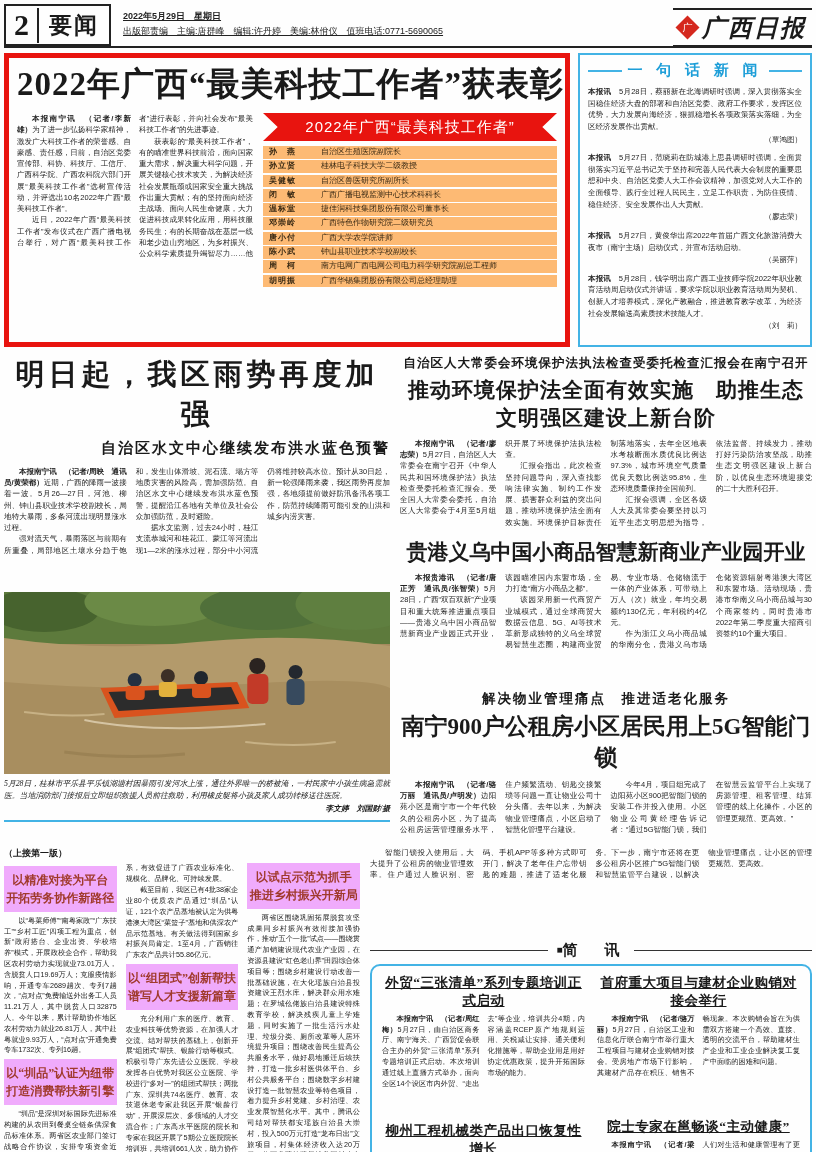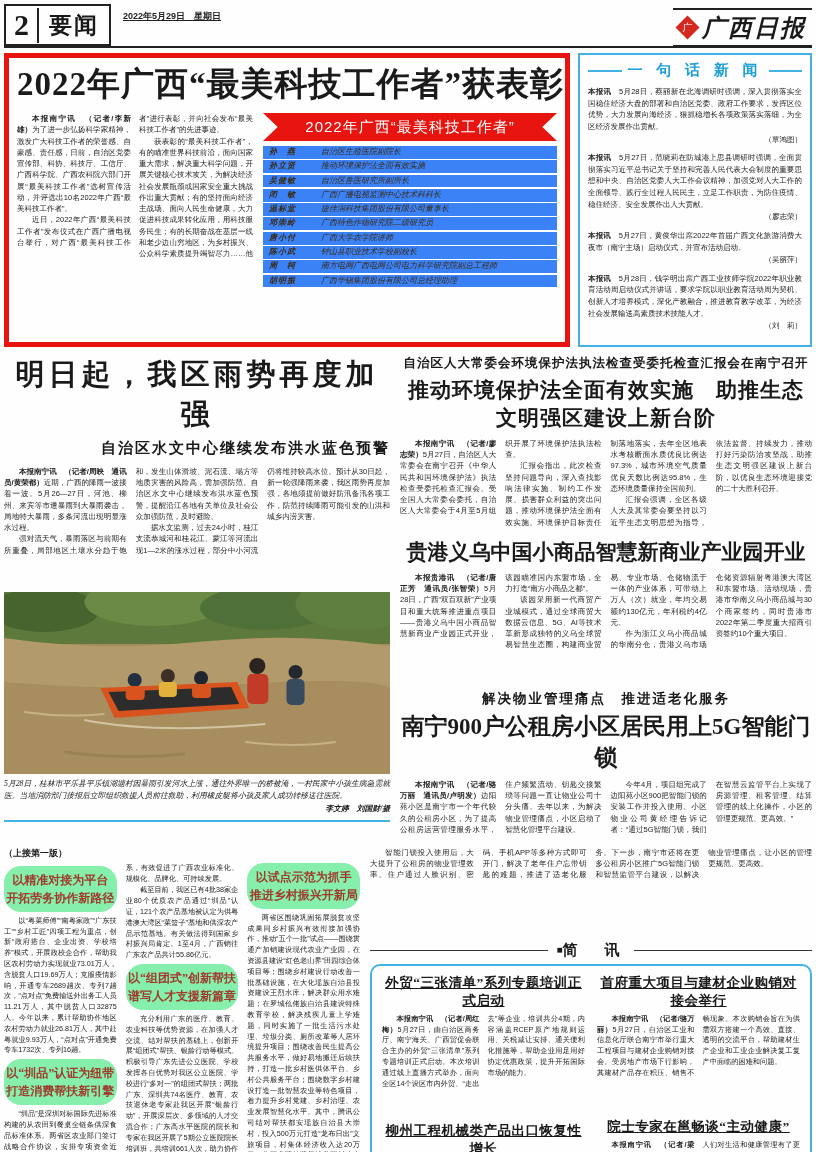--- a/index.html
+++ b/index.html
@@ -27,21 +27,21 @@
 
   
   .rowA { display:flex; gap:8px; margin-top:5px; }
   .lead-box { width:566px; border:5px solid #e8140f; padding:4px 8px 6px 8px; }
   .lead-headline { font-family:"Liberation Serif",serif; font-weight:bold; font-size:33px; text-align:center; letter-spacing:1px; white-space:nowrap; }
   .lead-flex { display:flex; gap:10px; margin-top:6px;}
   .lead-body { width:236px; height:152px; column-count:2; column-gap:8px;}
   .lead-right { flex:1; }
   .ribbon { height:28px; background:#e8140f; color:#fff; font-weight:normal; font-size:15px; display:flex; align-items:center; justify-content:center; clip-path:polygon(0 0,100% 0,95% 50%,100% 100%,0 100%,5% 50%); letter-spacing:1px;}
   .hon-table { margin-top:5px; }
-  .hon-row { display:flex; background:#3b82f6; margin-bottom:1.5px; padding:1px 6px; font-family:"Liberation Serif",serif; font-style:italic; font-size:8px; line-height:1.35; color:#3a2a14;}
+  .hon-row { display:flex; background:#fdba74; margin-bottom:1.5px; padding:1px 6px; font-family:"Liberation Serif",serif; font-size:8px; line-height:1.35; color:#3a2a14;}
   .hon-name { width:52px; font-weight:bold; letter-spacing:1px;}
   .hon-title { flex:1; }
 
   
   .osn { flex:1; border:2px solid #43b3e5; padding:6px 8px; }
   .osn-titlebar { display:flex; align-items:center; gap:6px; margin-bottom:6px;}
   .osn-line { flex:1; height:2px; background:#43b3e5; }
   .osn-title { color:#1d9ed8; font-weight:bold; font-size:15px; letter-spacing:5px; font-family:"Liberation Serif",serif;}
   .osn-item { font-size:7.5px; line-height:1.55; text-align:justify; margin-bottom:7px; color:#222;}
   .osn-item .lead-in { font-weight:bold; }
@@ -68,21 +68,21 @@
   .lock-kicker { font-weight:bold; font-size:13.5px; text-align:center; letter-spacing:2px; margin-top:10px;}
   .lock-head { font-family:"Liberation Serif",serif; font-weight:bold; font-size:23px; text-align:center; margin:3px 0 6px 0;}
   .lock-body { height:60px; column-count:4; column-gap:9px;}
 
   
   .rowC { display:flex; gap:10px; margin-top:8px;}
   .cont-col { width:356px; }
   .cont-marker { font-size:9px; font-weight:bold; margin-bottom:3px;}
   .cont-flow { height:404px; column-count:3; column-gap:9px; font-size:7.2px; line-height:1.5; text-align:justify;}
   .cont-flow p { text-indent:2em; margin-bottom:1px;}
-  .subhead-box { background:#86efac; color:#a03a2c; font-weight:bold; font-size:12px; text-align:center; line-height:1.5; padding:5px 2px; margin:3px 0 4px 0; break-inside:avoid; font-family:"Liberation Serif",serif;border-radius:17px;}
+  .subhead-box { background:#f0abfc; color:#a03a2c; font-weight:bold; font-size:12px; text-align:center; line-height:1.5; padding:5px 2px; margin:3px 0 4px 0; break-inside:avoid; font-family:"Liberation Serif",serif;}
   .briefs-col { flex:1; display:flex; flex-direction:column;}
   .lock-cont { height:86px; column-count:4; column-gap:9px; }
   .briefs-titlebar { display:flex; align-items:center; gap:8px; margin:8px 0 4px 0;}
   .bt-line { flex:1; height:1px; background:#333;}
   .briefs-title { font-weight:bold; font-size:15px; letter-spacing:6px; font-family:"Liberation Serif",serif;}
   .briefs-title .sq { font-size:10px; vertical-align:2px; letter-spacing:0;}
   .briefs-box { flex:1; border:2px solid #43b3e5; border-radius:10px; padding:8px 10px; display:flex; gap:12px; overflow:hidden;}
   .briefs-half { flex:1; }
   .brief-art { margin-bottom:8px; }
   .brief-head { font-family:"Liberation Serif",serif; font-weight:bold; font-size:13.5px; text-align:center; margin-bottom:4px; letter-spacing:0.5px;text-decoration:underline;}
@@ -95,20 +95,21 @@
 
 <div class="page">
 
   <div class="masthead">
     <div class="pageno-box">
       <div class="pageno">2</div>
       <div class="section">要闻</div>
     </div>
     <div class="pubinfo">
       <div class="d">2022年5月29日　星期日</div>
+      <div>出版部责编　主编:唐群峰　编辑:许丹婷　美编:林佾仪　值班电话:0771-5690065</div>
     </div>
     <div class="mast-spacer"></div>
     <div class="brand">
       <span class="brand-icon"></span>
       <span class="brand-name">广西日报</span>
     </div>
   </div>
 
   <div class="rowA">
     <div class="lead-box">
@@ -121,21 +122,21 @@
         </div>
         <div class="lead-right">
           <div class="ribbon">2022年广西“最美科技工作者”</div>
           <div class="hon-table">
             <div class="hon-row">
                 <span class="hon-name">孙　燕</span>
                 <span class="hon-title">自治区生殖医院副院长</span>
               </div>
             <div class="hon-row">
                 <span class="hon-name">孙立贤</span>
-                <span class="hon-title">推动环境保护法全面有效实施</span>
+                <span class="hon-title">桂林电子科技大学二级教授</span>
               </div>
             <div class="hon-row">
                 <span class="hon-name">吴健敏</span>
                 <span class="hon-title">自治区兽医研究所副所长</span>
               </div>
             <div class="hon-row">
                 <span class="hon-name">闭　敏</span>
                 <span class="hon-title">广西广播电视监测中心技术科科长</span>
               </div>
             <div class="hon-row">
@@ -178,21 +179,21 @@
       <div class="osn-item"><span class="lead-in">本报讯</span><span>　5月27日，黄俊华出席2022年首届广西文化旅游消费大夜市（南宁主场）启动仪式，并宣布活动启动。</span><div class="osn-credit">（吴丽萍）</div></div>
       <div class="osn-item"><span class="lead-in">本报讯</span><span>　5月28日，钱学明出席广西工业技师学院2022年职业教育活动周启动仪式并讲话，要求学院以职业教育活动周为契机、创新人才培养模式，深化产教融合，推进教育教学改革，为经济社会发展输送高素质技术技能人才。</span><div class="osn-credit">（刘　莉）</div></div>
     </div>
   </div>
 
   <div class="rowB">
     <div class="colL">
       <div class="rain-headline">明日起，我区雨势再度加强</div>
       <div class="rain-sub">自治区水文中心继续发布洪水蓝色预警</div>
       <div class="rain-body body-txt">
-        <p><span class="byline">本报南宁讯　（记者/周映　通讯员/黄荣都）</span><span>近期，广西的降雨一波接着一波。5月26—27日，河池、柳州、来宾等市遭暴雨到大暴雨袭击，局地特大暴雨，多条河流出现明显涨水过程。</span></p>
+        <p><span class="byline">本报南宁讯　（记者/周映　通讯员/黄荣都）</span><span>近期，广西的降雨一波接着一波。5月26—27日，河池、柳州、钟山县职业技术学校副校长，局地特大暴雨，多条河流出现明显涨水过程。</span></p>
         <p>强对流天气，暴雨落区与前期有所重叠，局部地区土壤水分趋于饱和，发生山体滑坡、泥石流、塌方等地质灾害的风险高，需加强防范。自治区水文中心继续发布洪水蓝色预警，提醒沿江各地有关单位及社会公众加强防范，及时避险。</p>
         <p>据水文监测，过去24小时，桂江支流恭城河和桂花江、蒙江等河流出现1—2米的涨水过程，部分中小河流仍将维持较高水位。预计从30日起，新一轮强降雨来袭，我区雨势再度加强，各地须提前做好防汛备汛各项工作，防范持续降雨可能引发的山洪和城乡内涝灾害。</p>
       </div>
       <div class="photo-wrap">
         <svg viewBox="0 0 384 182" preserveAspectRatio="none">
           <rect x="0" y="0" width="384" height="182" fill="#a58a5e"></rect>
           <rect x="0" y="0" width="384" height="52" fill="#5d7a3c"></rect>
           <ellipse cx="40" cy="18" rx="55" ry="22" fill="#47632e"></ellipse>
           <ellipse cx="150" cy="10" rx="70" ry="24" fill="#6b8a46"></ellipse>
           <ellipse cx="260" cy="16" rx="65" ry="22" fill="#50703a"></ellipse>

